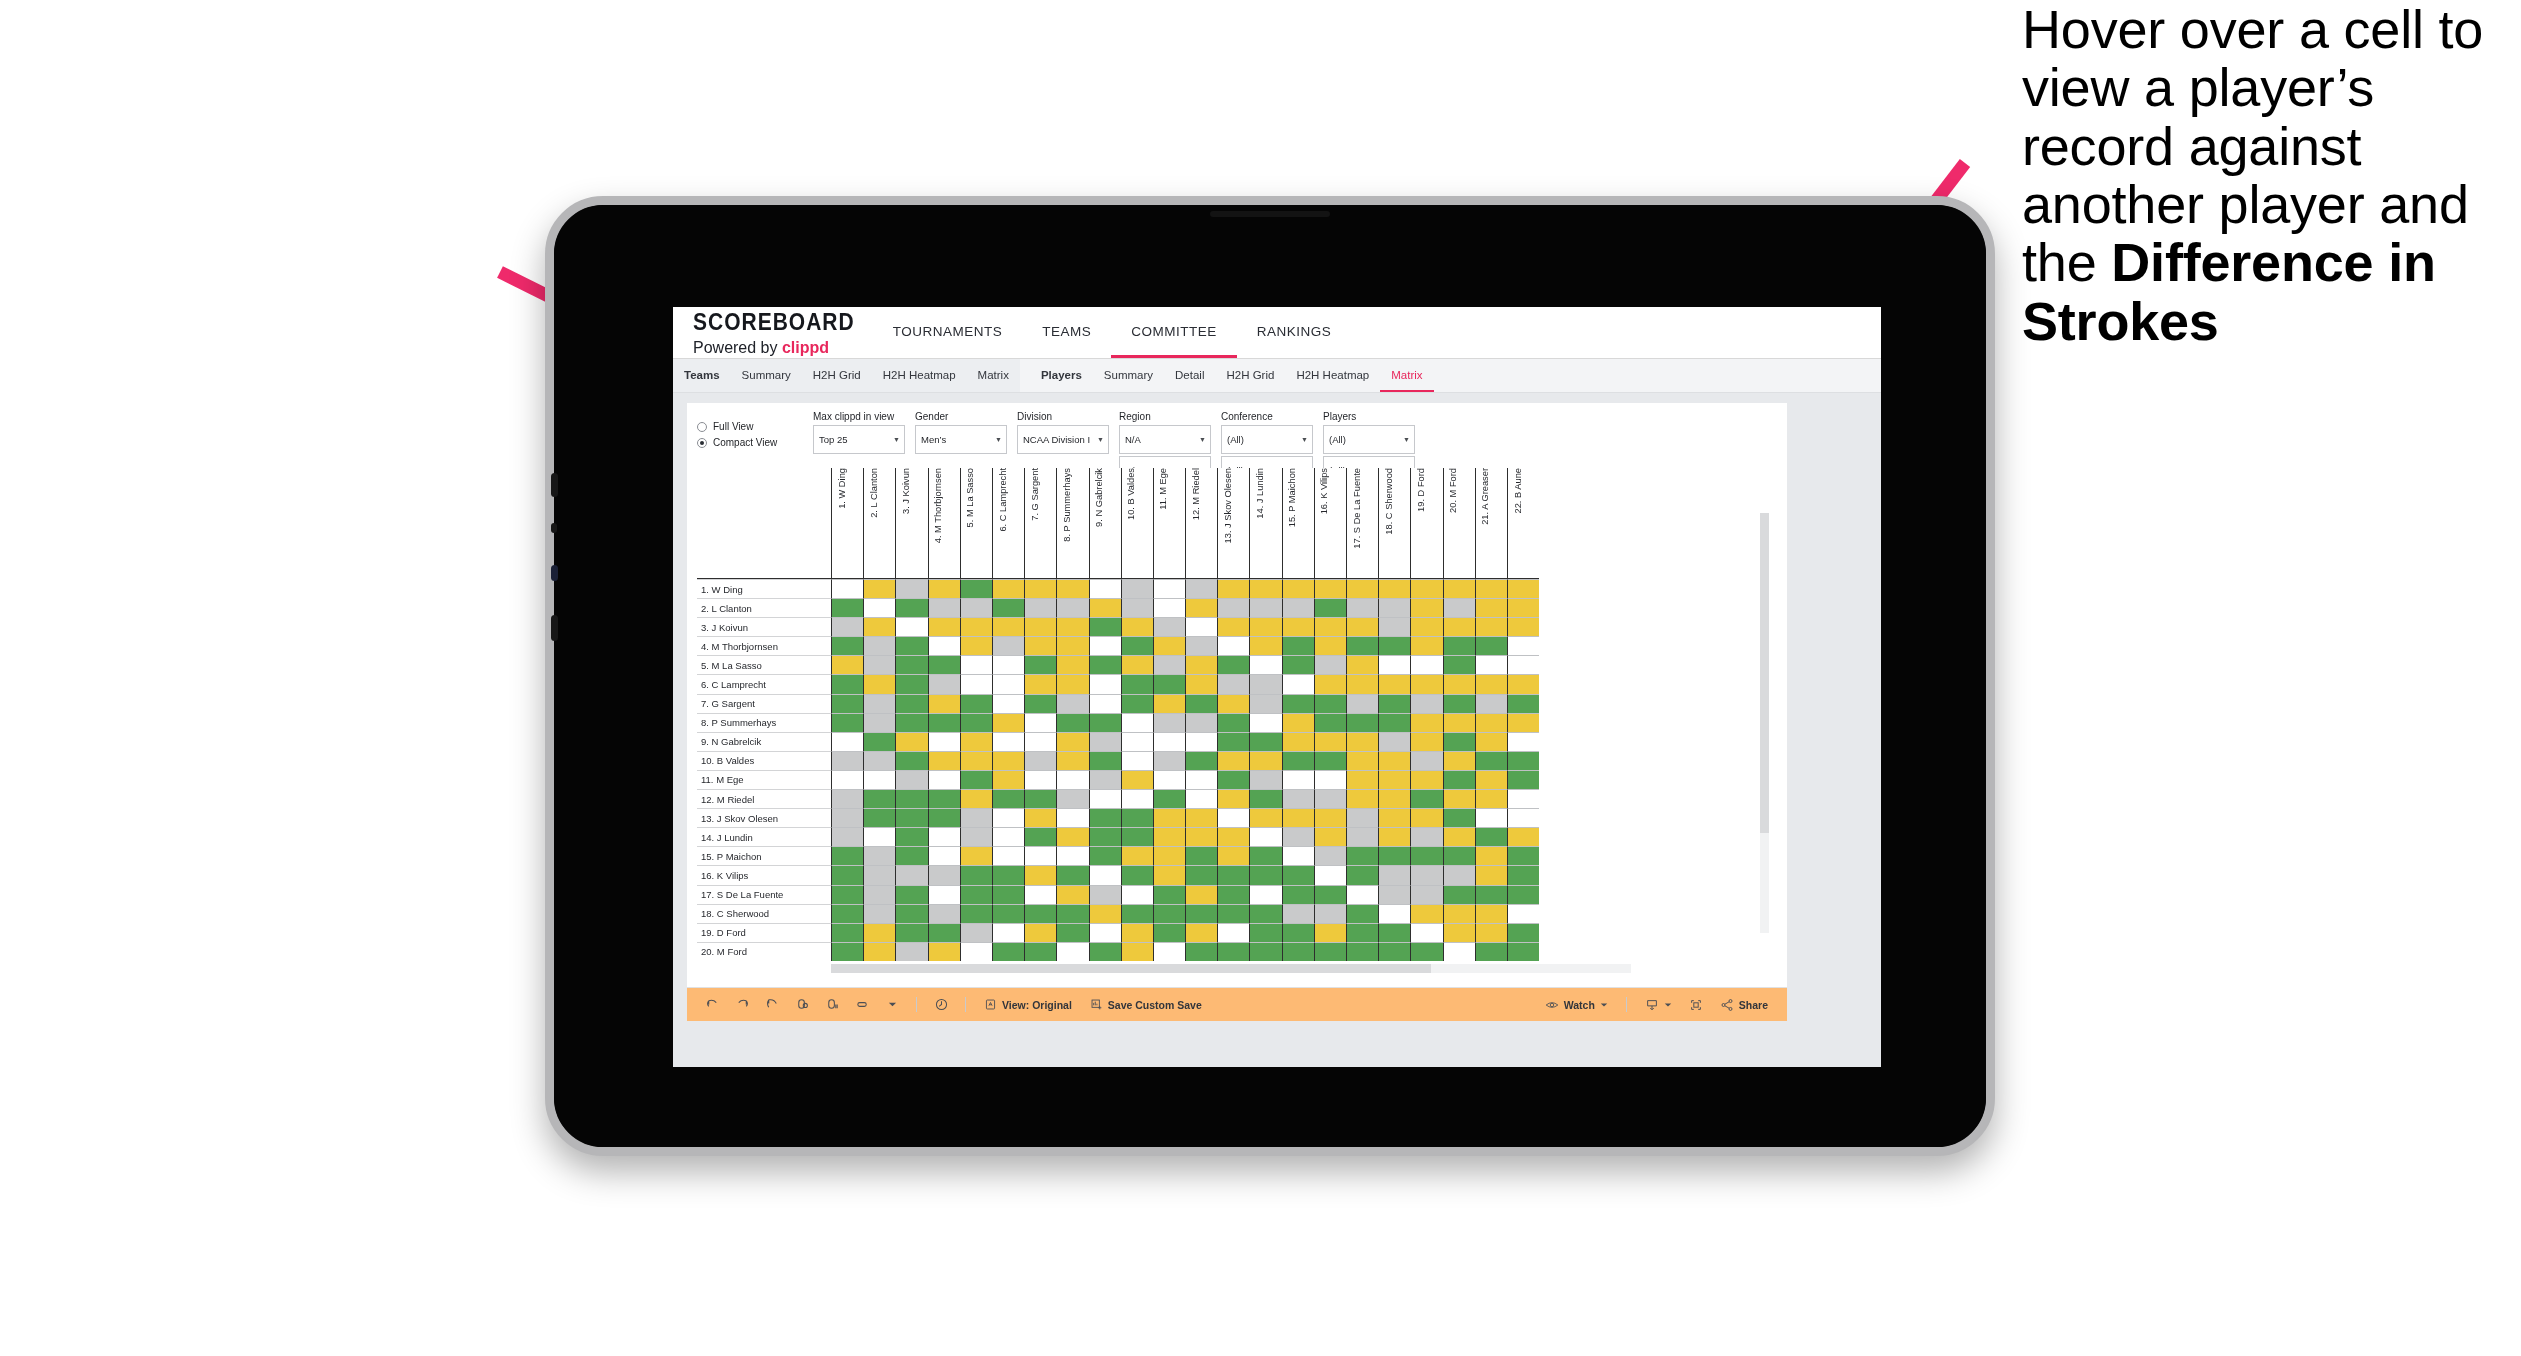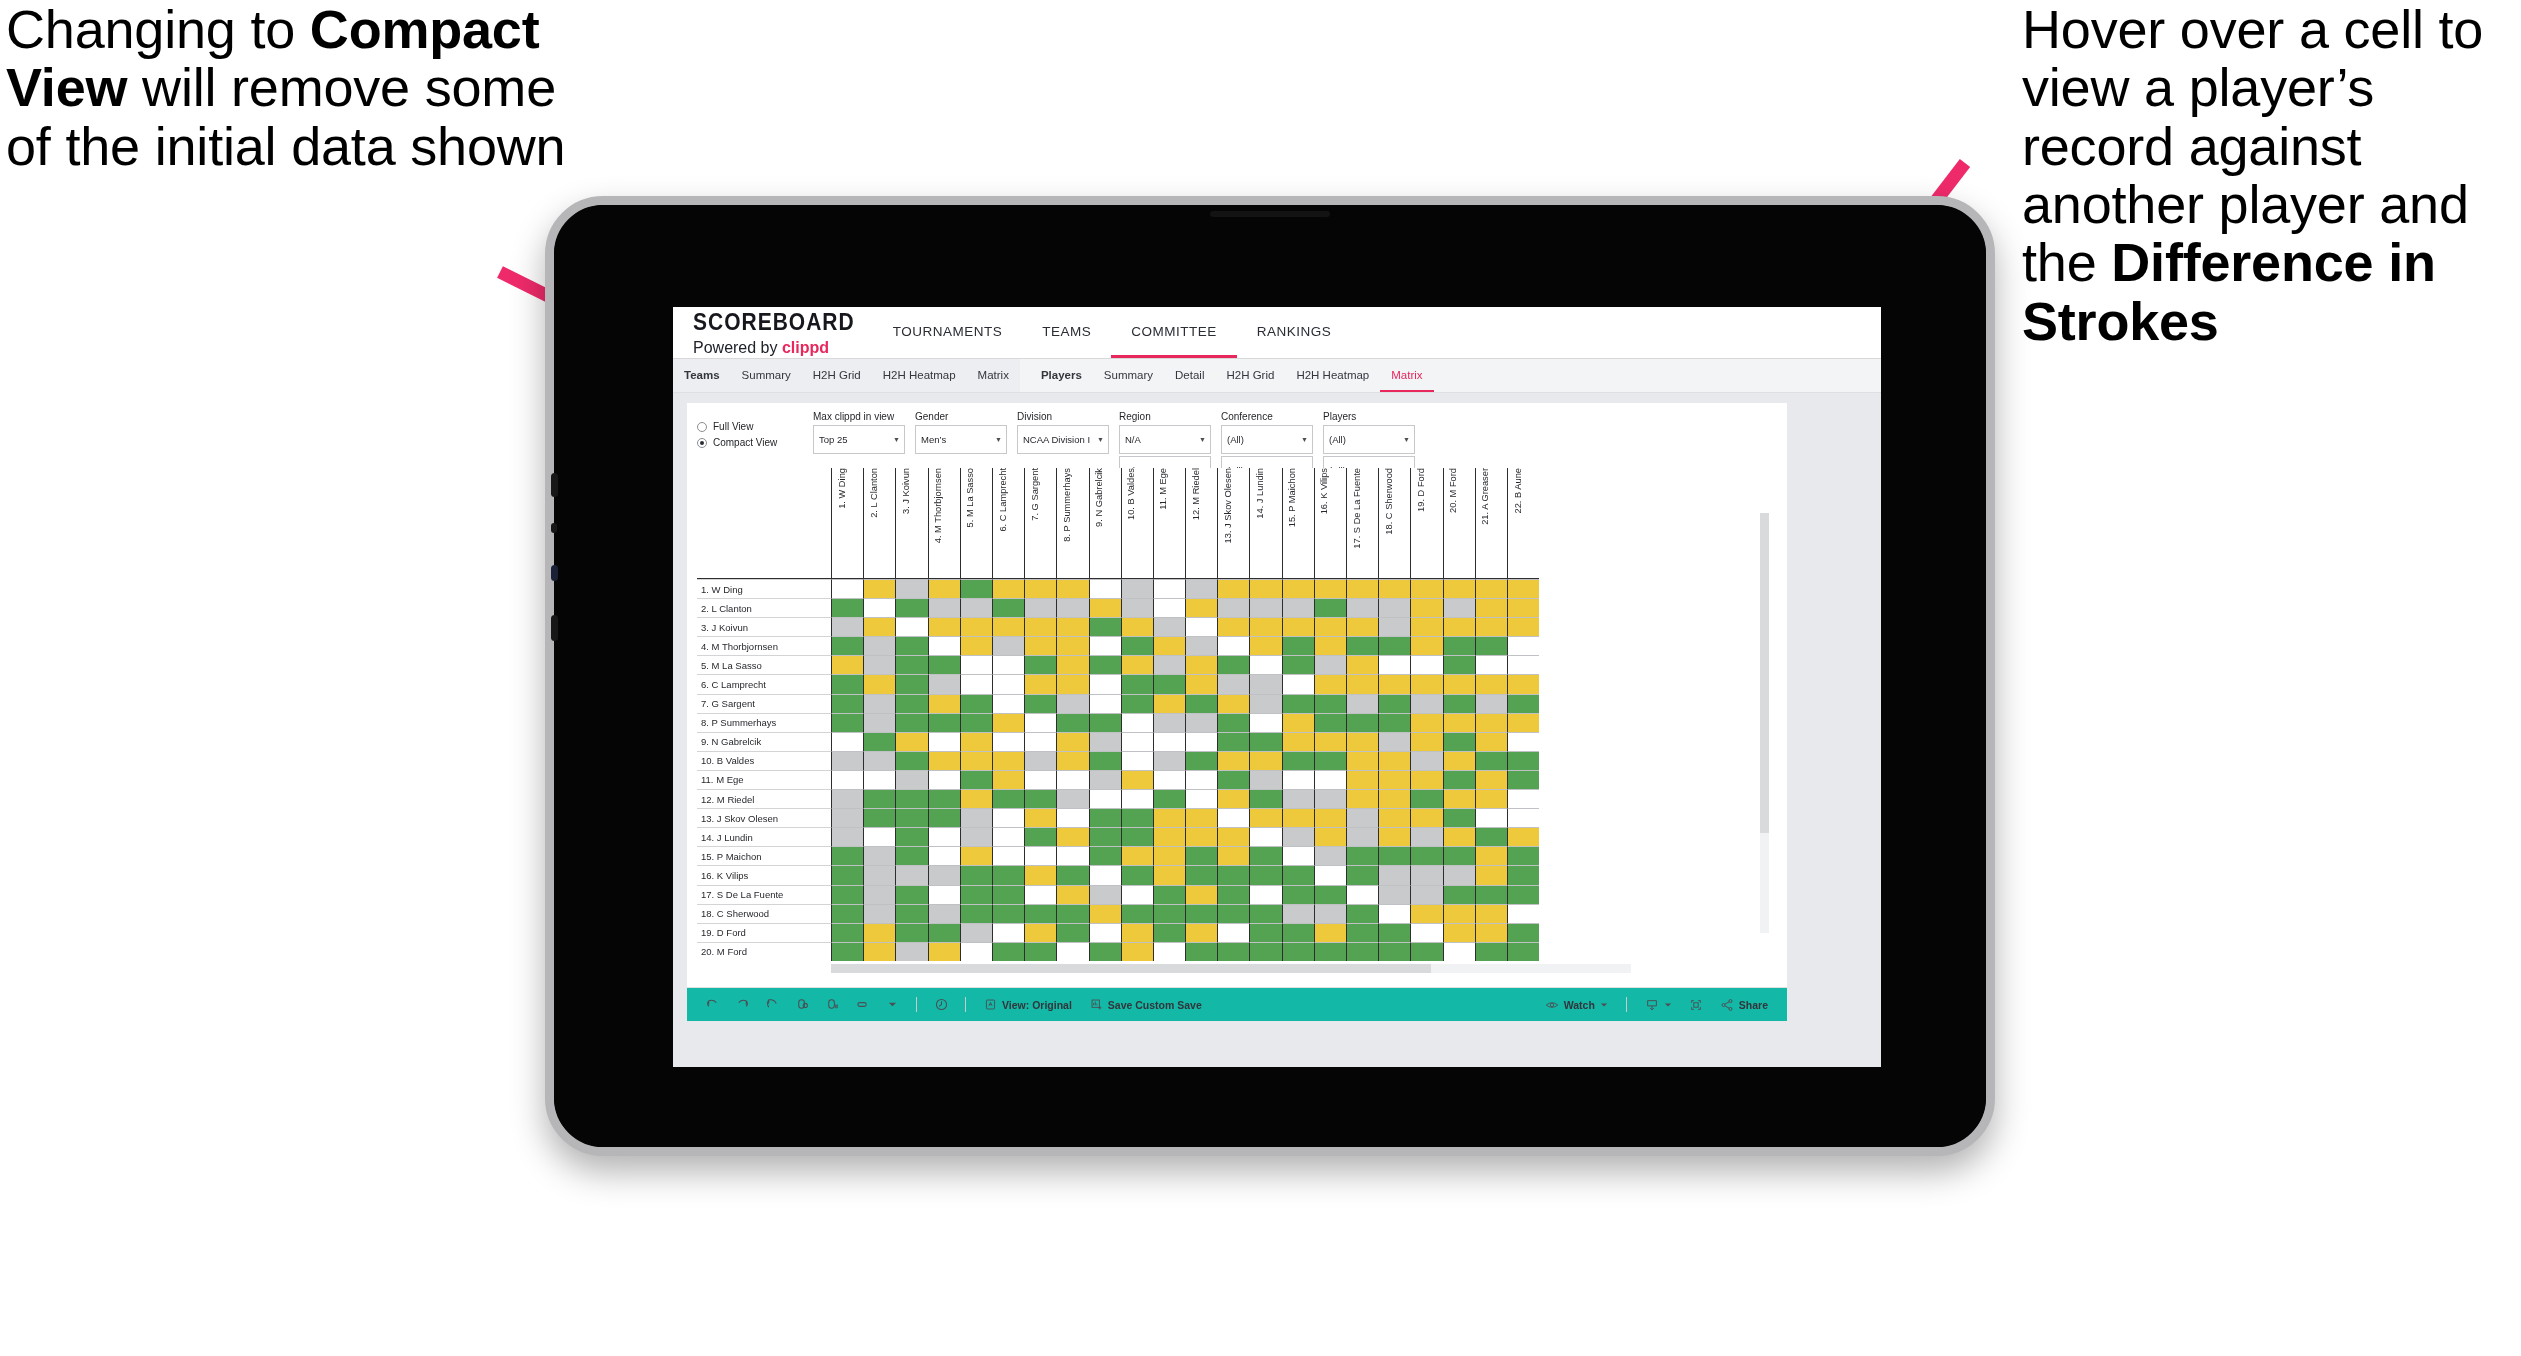--- a/index.html
+++ b/index.html
@@ -195,44 +195,41 @@
   }
   #hscroll-thumb { position: absolute; left: 0; top: 0; width: 600px; height: 9px; background: #d9dadc; }
   #vscroll-track {
     position: absolute; right: 18px; top: 110px; width: 9px; height: 420px; background: #f1f2f3;
   }
   #vscroll-thumb { position: absolute; left: 0; top: 0; width: 9px; height: 320px; background: #d9dadc; }
 
   
   #toolbar {
     position: absolute; left: 14px; bottom: 8px;
-    width: 1100px; height: 34px; background: #14b8a6;
+    width: 1100px; height: 34px; background: #fdba74;
     border-top: 1px solid #e0e1e3;
     display: flex; align-items: center; padding: 0 10px; gap: 0px;
   }
   .tb-icon {
     width: 30px; height: 30px; display: flex; align-items: center; justify-content: center;
     color: #4b4e54; cursor: pointer;
   }
   .tb-sep { width: 1px; height: 15px; background: #c9cacc; margin: 0 9px; }
   .tb-btn {
     display: flex; align-items: center; gap: 5px; padding: 0 9px; height: 30px;
     font-size: 10.5px; font-weight: 700; color: #32353b; cursor: pointer; white-space: nowrap;
   }
   .tb-spacer { flex: 1; }
   svg { display: block; }
 </style>
 </head>
 <body>
 
 <div id="stage">
 
-  <div class="callout" id="callout-left">
-    <span>Changing to </span><b>Compact View</b><span> will remove some of the initial data shown</span>
-  </div>
 
   <div class="callout" id="callout-right">
     <span>Hover over a cell to view a player’s record against another player and the </span><b>Difference in Strokes</b>
   </div>
 
   <svg class="arrow-svg" viewBox="0 0 2521 1356">
     <defs>
       <marker id="ah" markerWidth="6" markerHeight="6" refX="3.2" refY="3" orient="auto">
         <path d="M0,0 L6,3 L0,6 Z" fill="#ef2a6b"></path>
       </marker>

